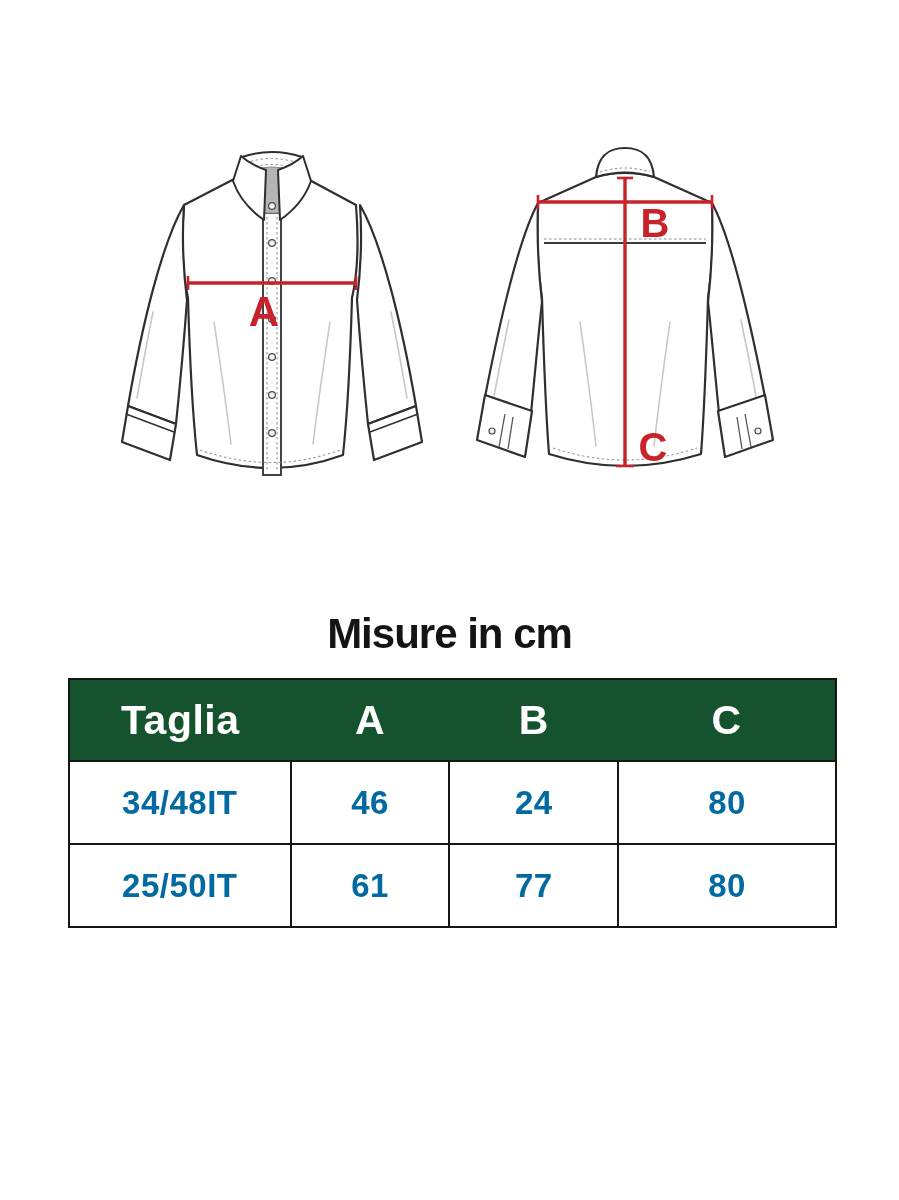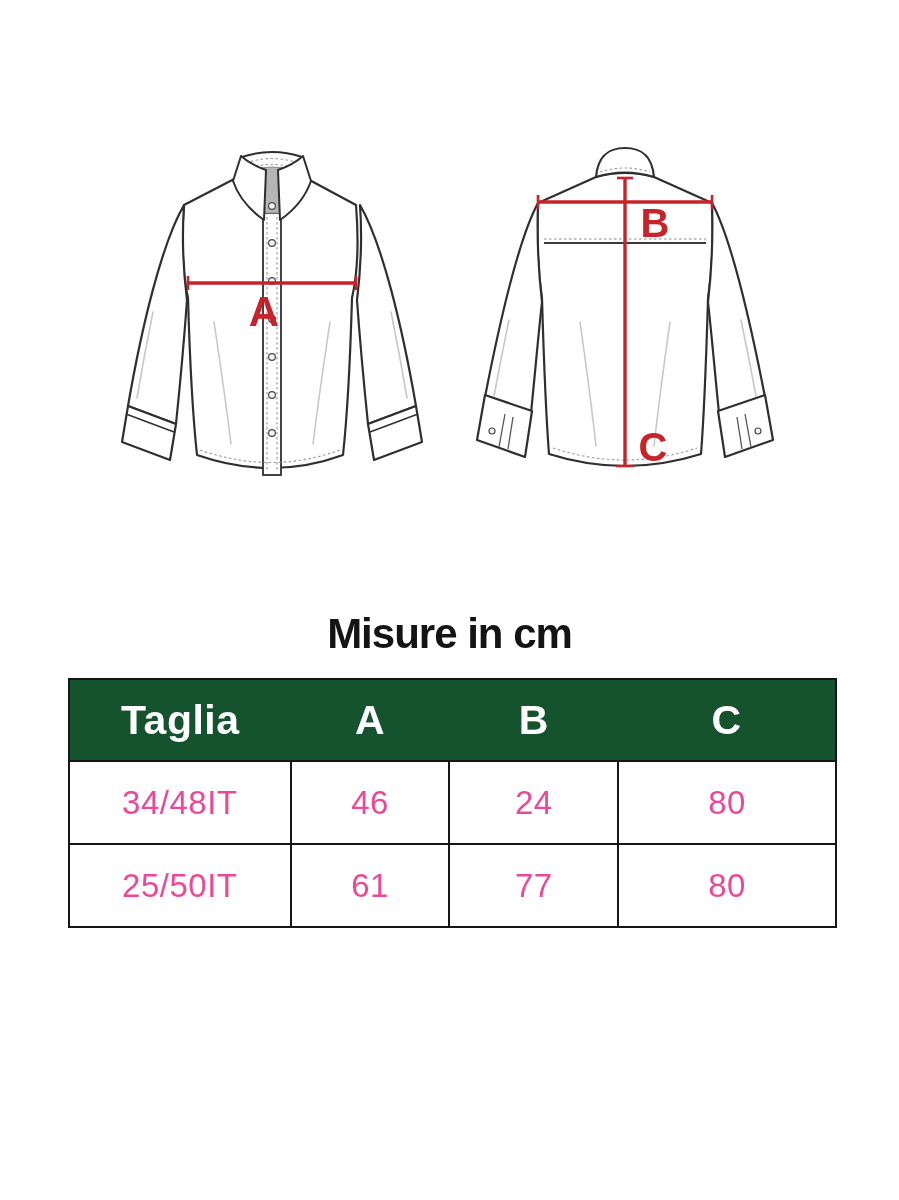--- a/index.html
+++ b/index.html
@@ -53,24 +53,24 @@
     height: 78px;
     font-size: 41px;
     font-weight: bold;
     text-align: center;
     vertical-align: middle;
     border: none;
     letter-spacing: 0.5px;
   }
   .size-table td {
     background: #ffffff;
-    color: #ec4899;
+    color: #0369a1;
     height: 79px;
     font-size: 33px;
-    font-weight: normal;
+    font-weight: bold;
     text-align: center;
     vertical-align: middle;
     border: 2px solid #161616;
     letter-spacing: 0.5px;
   }
 </style>
 </head>
 <body>
 
 <div class="canvas">

